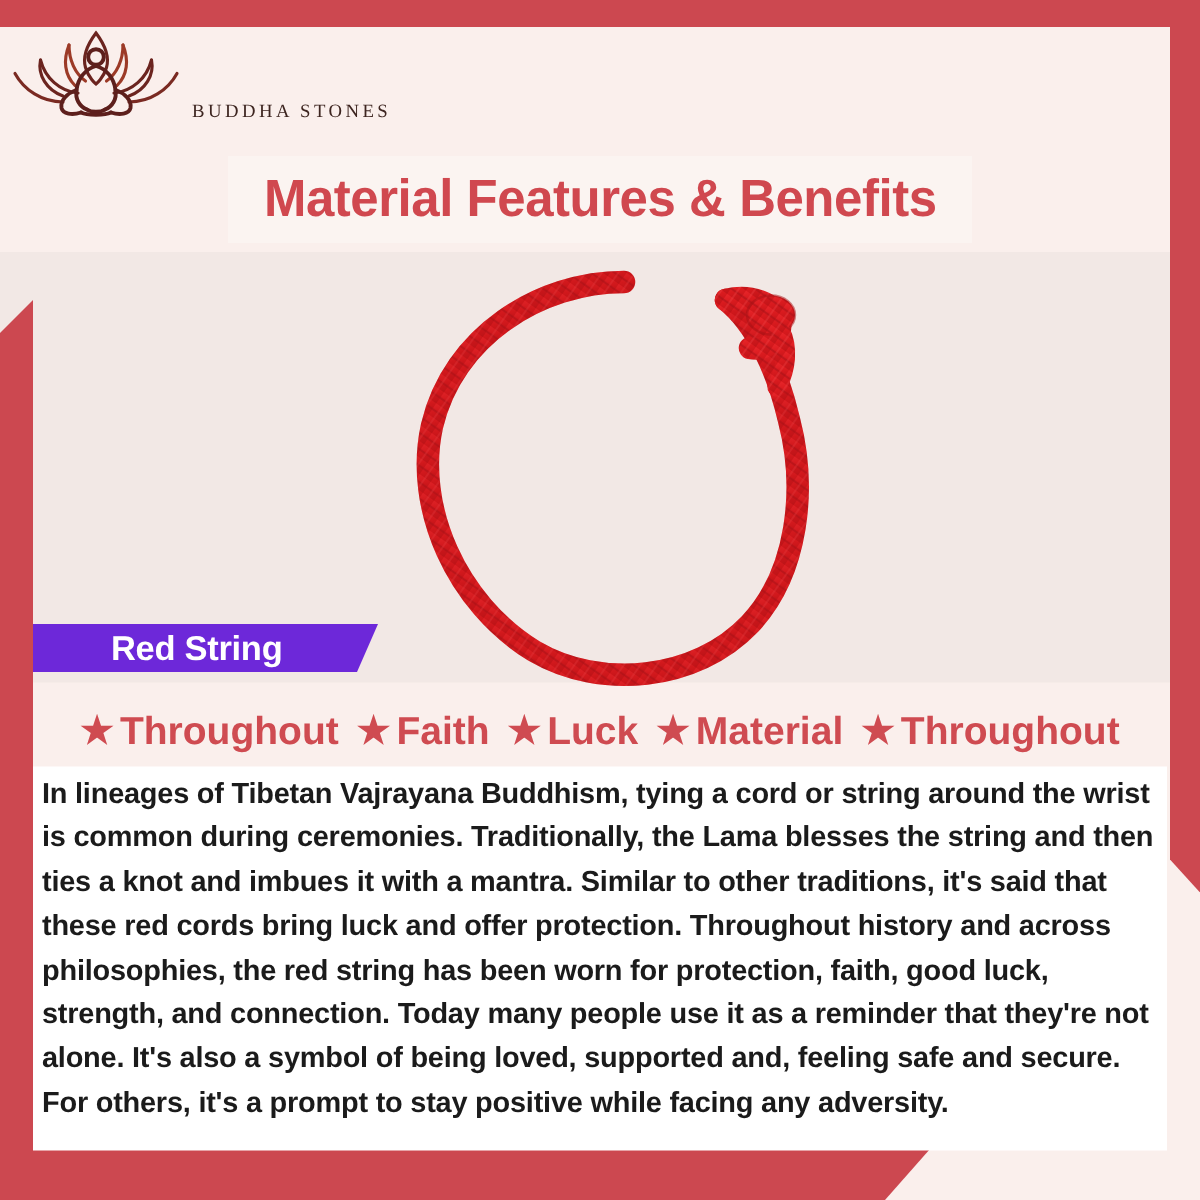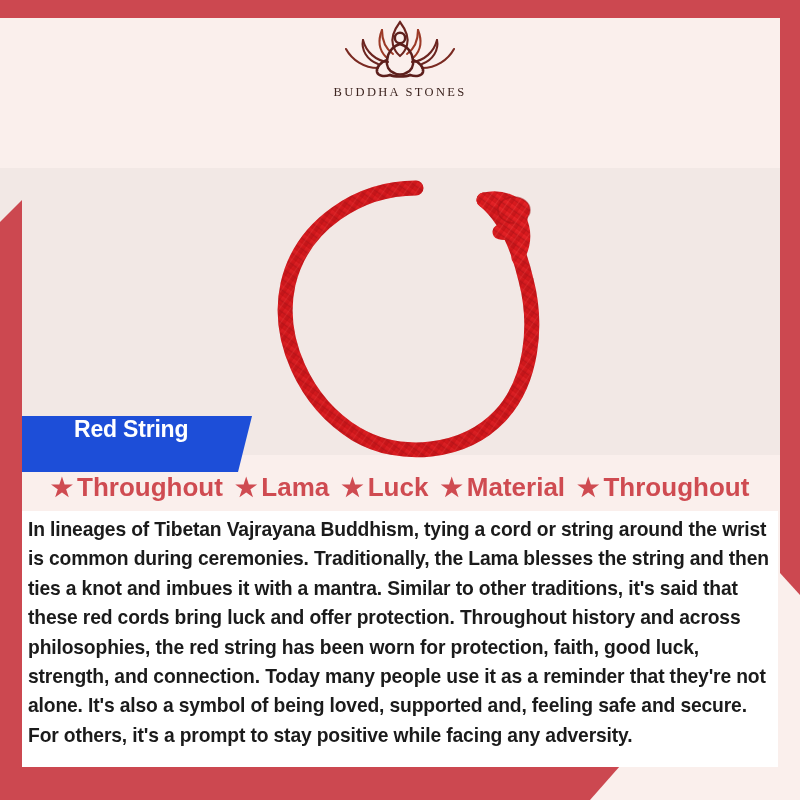--- a/index.html
+++ b/index.html
@@ -43,21 +43,21 @@
     background:#f2e8e5;
   }
   .panel-mid {
     position:absolute; left:0; top:455px; width:800px; height:58px;
     background:#faefec;
   }
 
   
   .logo-wrap {
     position:absolute; left:0; top:16px; width:800px;
-    display:flex; flex-direction:column; align-items:center;
+    display:flex; flex-direction:row; align-items:flex-end;
   }
   .logo-mark { width:128px; height:66px; display:block; }
   .logo-text {
     margin-top:3px;
     font-family:"Liberation Serif", serif;
     font-size:12.5px; letter-spacing:2.3px; color:#3d2520;
     font-weight:400;
   }
 
   
@@ -73,24 +73,24 @@
   }
 
   
   .photo {
     position:absolute; left:268px; top:176px; width:290px; height:290px;
   }
   .photo svg { width:100%; height:100%; display:block; }
 
   
   .label-banner {
-    position:absolute; left:22px; top:416px; width:230px; height:56px;
-    background:#1d4ed8;
+    position:absolute; left:22px; top:416px; width:230px; height:32px;
+    background:#6d28d9;
     clip-path:polygon(0 0,100% 0,calc(100% - 14px) 100%,0 100%);
-    display:flex; align-items:flex-start;
+    display:flex; align-items:center;
   }
   .label-text {
     margin-left:52px; color:#ffffff; font-size:23px; font-weight:700;
     letter-spacing:-0.2px;
   }
 
   
   .benefits {
     position:absolute; left:0; top:466px; width:800px; height:42px;
     display:flex; align-items:center; justify-content:center;
@@ -152,20 +152,23 @@
           <path d="M58 57 C61 59 67 59 70 57"></path>
           <path d="M51 44 C45 46 40 51 41 56 C42 60 48 61 54 59"></path>
           <path d="M77 44 C83 46 88 51 87 56 C86 60 80 61 74 59"></path>
           <path d="M54 59 C58 61 70 61 74 59"></path>
         </g>
       </svg>
     </span>
     <span class="logo-text">BUDDHA STONES</span>
   </div>
 
+  <div class="title-banner">
+    <span class="title-text">Material Features &amp; Benefits</span>
+  </div>
 
   <div class="photo">
     <svg viewBox="0 0 290 290" xmlns="http://www.w3.org/2000/svg">
       <defs>
         <linearGradient id="cord" x1="0" y1="0" x2="1" y2="1">
           <stop offset="0%" stop-color="#e8262a"></stop>
           <stop offset="45%" stop-color="#d81a1e"></stop>
           <stop offset="100%" stop-color="#bf1418"></stop>
         </linearGradient>
         <pattern id="braid" width="9" height="9" patternUnits="userSpaceOnUse" patternTransform="rotate(35)">
@@ -197,21 +200,21 @@
     <span class="label-text">Red String</span>
   </div>
 
   <div class="benefits">
     <span class="benefit">
       <span class="star">★</span>
       <span>Throughout</span>
     </span>
     <span class="benefit">
       <span class="star">★</span>
-      <span>Lama</span>
+      <span>Faith</span>
     </span>
     <span class="benefit">
       <span class="star">★</span>
       <span>Luck</span>
     </span>
     <span class="benefit">
       <span class="star">★</span>
       <span>Material</span>
     </span>
     <span class="benefit">

